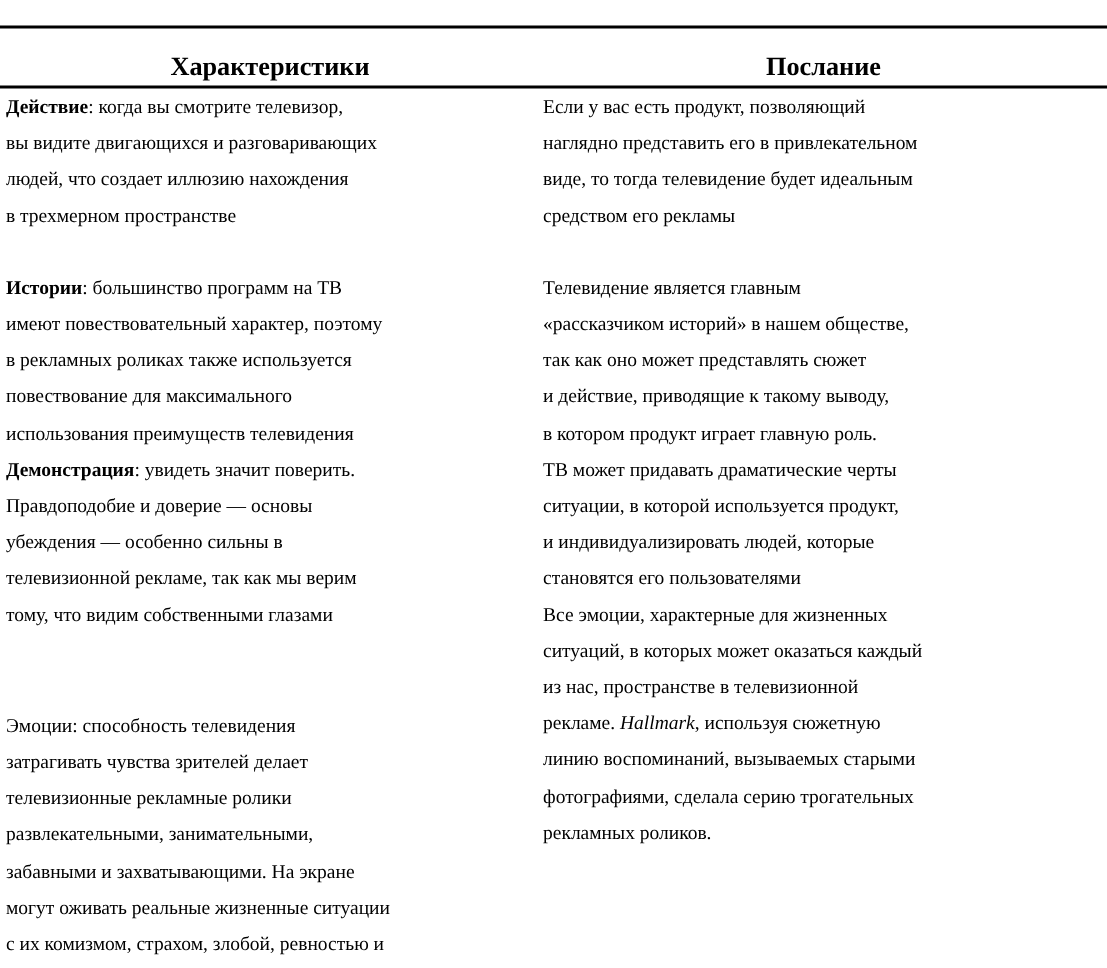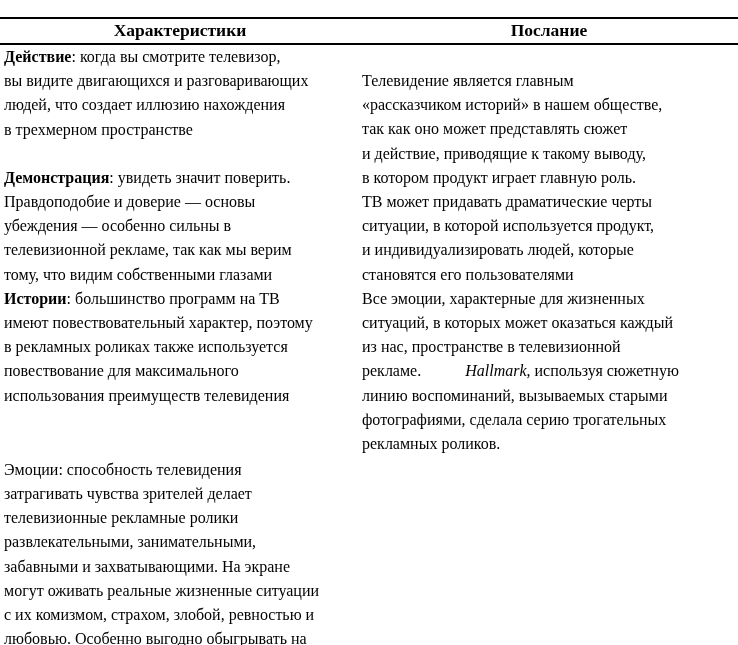--- a/index.html
+++ b/index.html
@@ -25,21 +25,21 @@
     height: 0;
     border-top: 2px solid #000;
     margin-top: 17px;
     width: 738px;
   }
 
   .header-row td {
     text-align: center;
     font-weight: bold;
     font-size: 17.5px;
-    padding: 1px 0 3px 0;
+    padding: 15px 0 3px 0;
     line-height: 20px;
   }
 
   .rule-header {
     height: 0;
     border-top: 2px solid #000;
     width: 738px;
   }
 
   .body-wrap {
@@ -53,37 +53,36 @@
     padding: 0 6px 0 4px;
     box-sizing: border-box;
   }
   .col-right {
     width: 378px;
     padding: 0 6px 0 2px;
     box-sizing: border-box;
   }
 
   .para {
-    font-size: 16px;
+    font-size: 13px;
     line-height: 24.2px;
     margin: 0;
     text-align: left;
     white-space: pre-line;
   }
 
   .lead {
     font-weight: bold;
   }
   .lead-plain {
     font-weight: normal;
     text-align: center;
   }
   .ital {
     font-style: italic;
-    margin-left: 40px;
   }
 
   .gap-sm { height: 24px; }
   .gap-lg { height: 50px; }
 </style>
 </head>
 <body>
 
 <div>
 
@@ -104,49 +103,53 @@
 
     <div class="col-left">
 
       <p class="para"><span class="lead">Действие</span><span>: </span><span>когда вы смотрите телевизор,
 вы видите двигающихся и разговаривающих
 людей, что создает иллюзию нахождения
 в трехмерном пространстве</span></p>
 
       <div class="gap-sm"></div>
 
+      <p class="para"><span class="lead">Истории</span><span>: </span><span>большинство программ на ТВ
+имеют повествовательный характер, поэтому
+в рекламных роликах также используется
+повествование для максимального
+использования преимуществ телевидения</span></p>
+
       <p class="para"><span class="lead">Демонстрация</span><span>: </span><span>увидеть значит поверить.
 Правдоподобие и доверие — основы
 убеждения — особенно сильны в
 телевизионной рекламе, так как мы верим
 тому, что видим собственными глазами</span></p>
-
-      <p class="para"><span class="lead">Истории</span><span>: </span><span>большинство программ на ТВ
-имеют повествовательный характер, поэтому
-в рекламных роликах также используется
-повествование для максимального
-использования преимуществ телевидения</span></p>
 
       <div class="gap-lg"></div>
 
       <p class="para"><span class="lead-plain">Эмоции</span><span>: </span><span>способность телевидения
 затрагивать чувства зрителей делает
 телевизионные рекламные ролики
 развлекательными, занимательными,
 забавными и захватывающими. На экране
 могут оживать реальные жизненные ситуации
 с их комизмом, страхом, злобой, ревностью и
 любовью. Особенно выгодно обыгрывать на
 телевидении комические стороны жизни</span></p>
 
     </div>
 
     <div class="col-right">
 
 
+      <p class="para">Если у вас есть продукт, позволяющий
+наглядно представить его в привлекательном
+виде, то тогда телевидение будет идеальным
+средством его рекламы</p>
 
       <div class="gap-sm"></div>
 
       <p class="para">Телевидение является главным
 «рассказчиком историй» в нашем обществе,
 так как оно может представлять сюжет
 и действие, приводящие к такому выводу,
 в котором продукт играет главную роль.
 ТВ может придавать драматические черты
 ситуации, в которой используется продукт,

